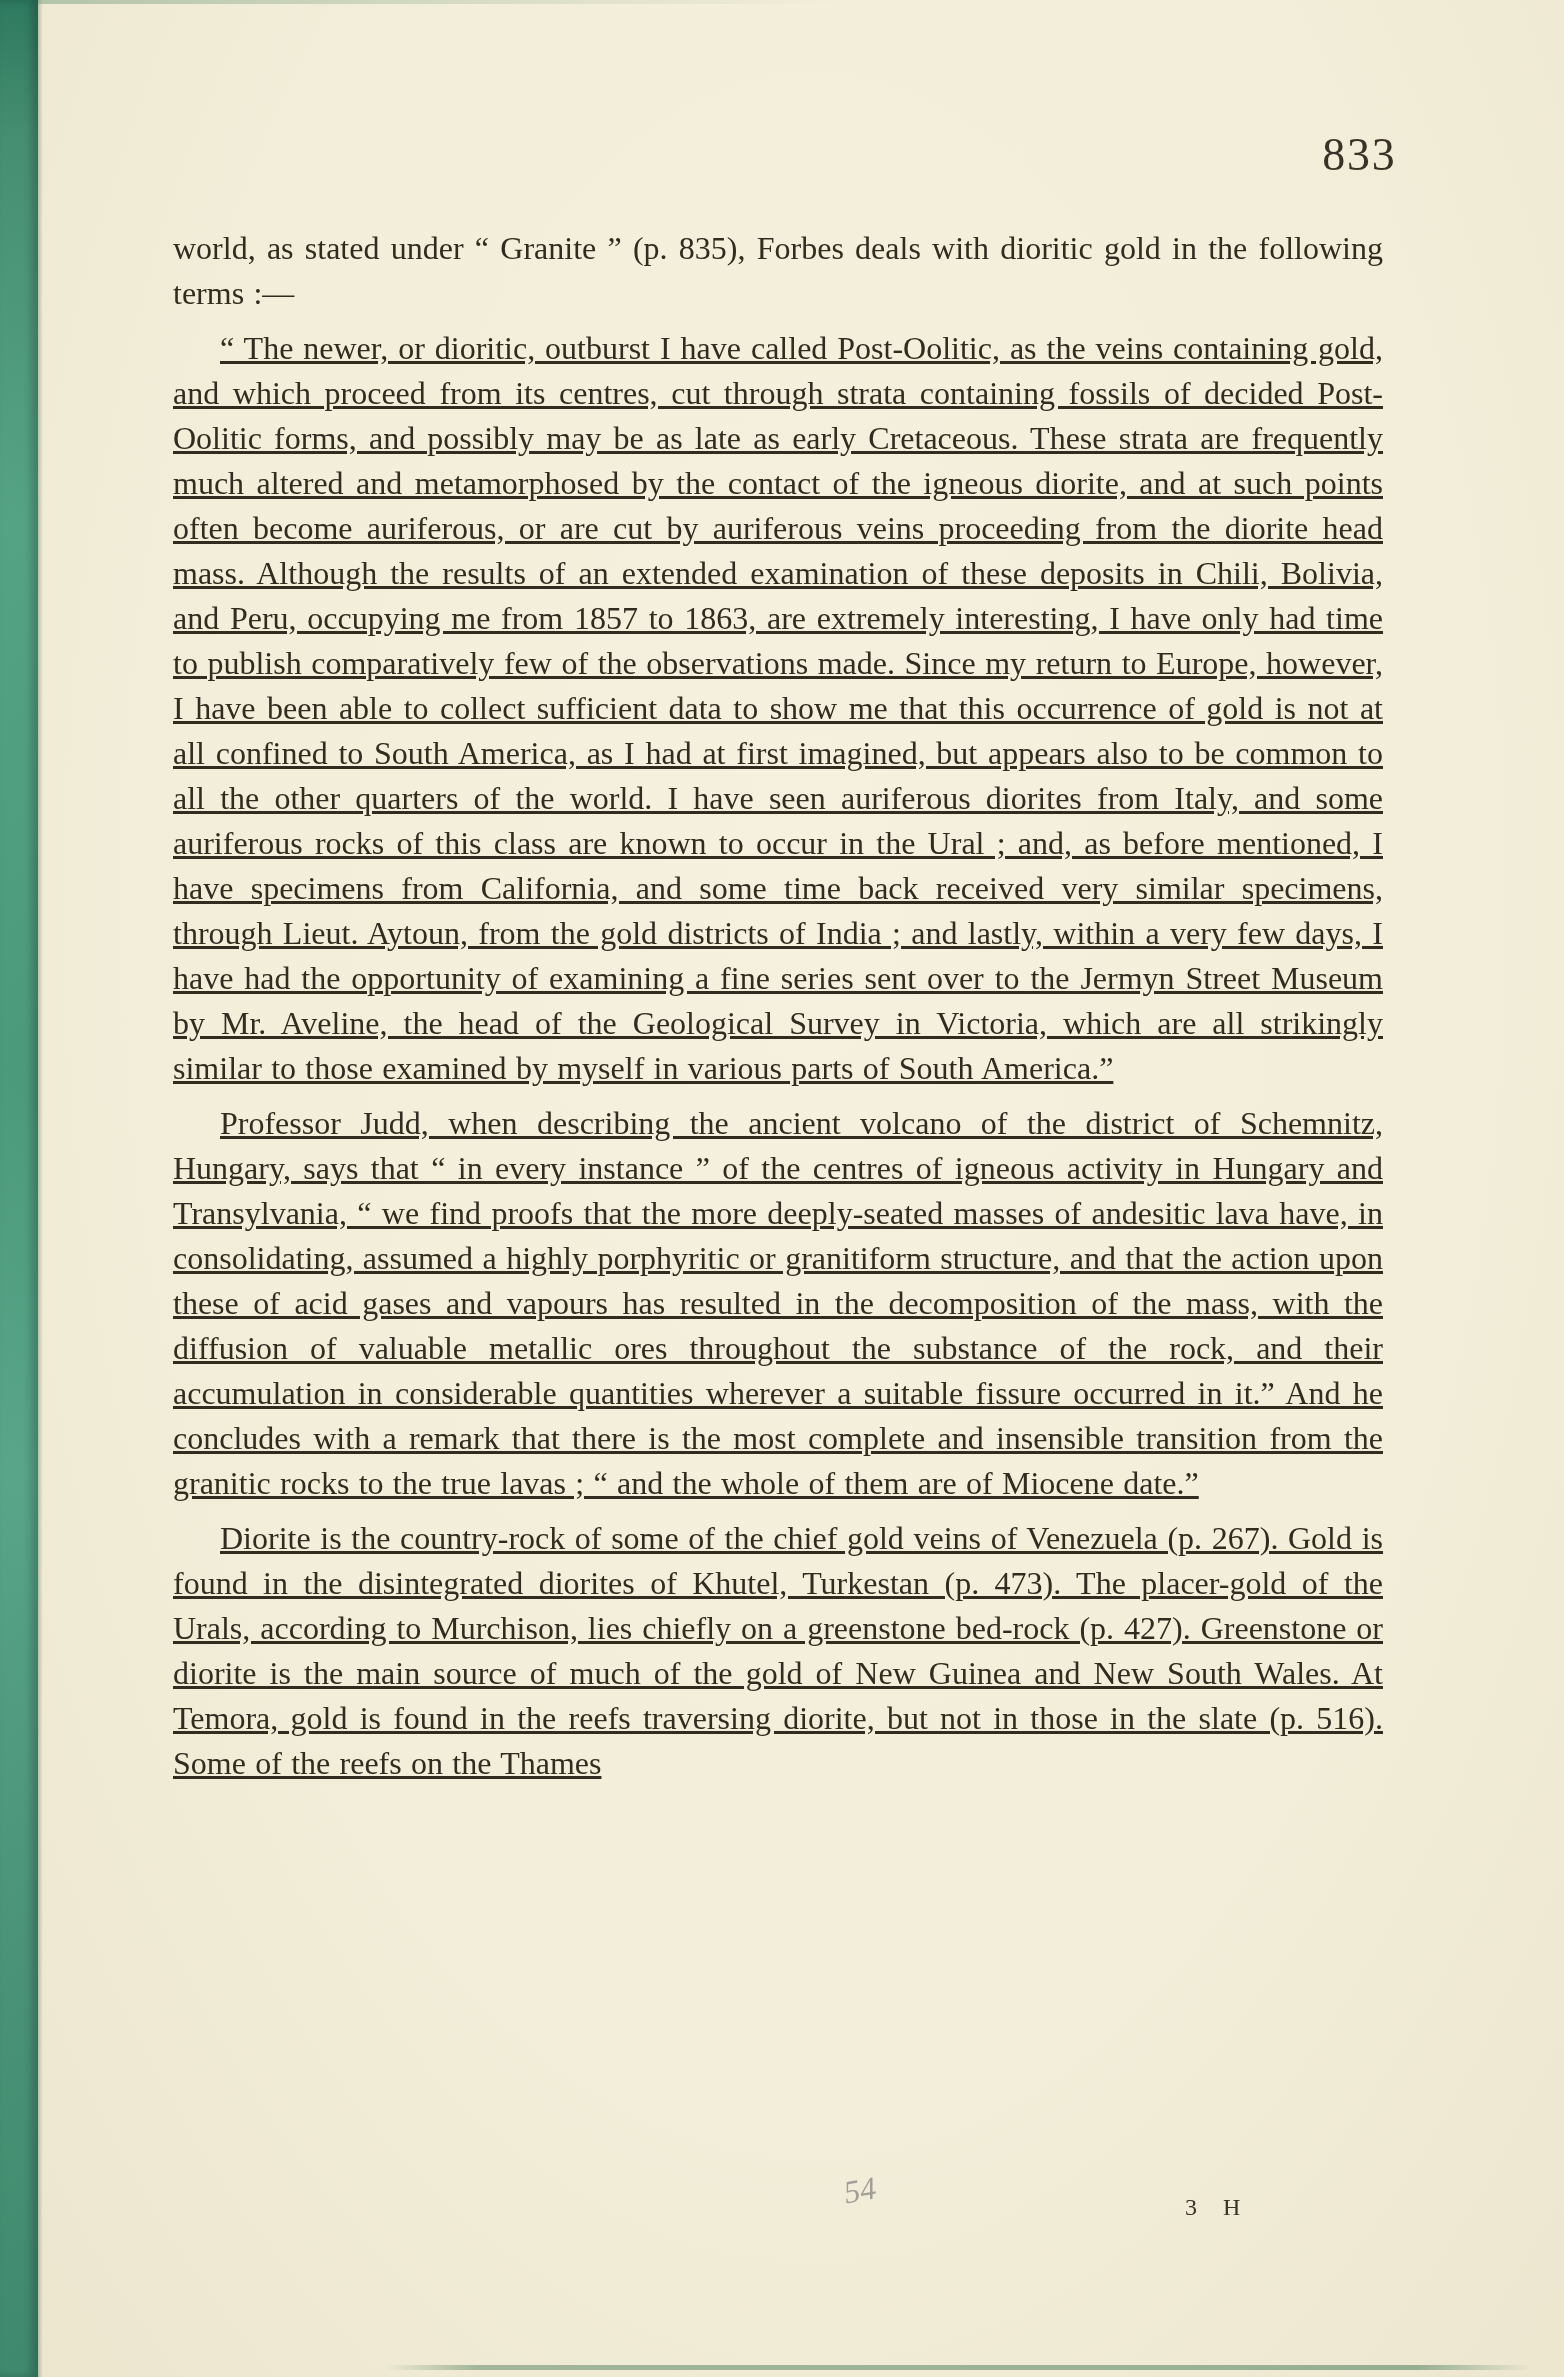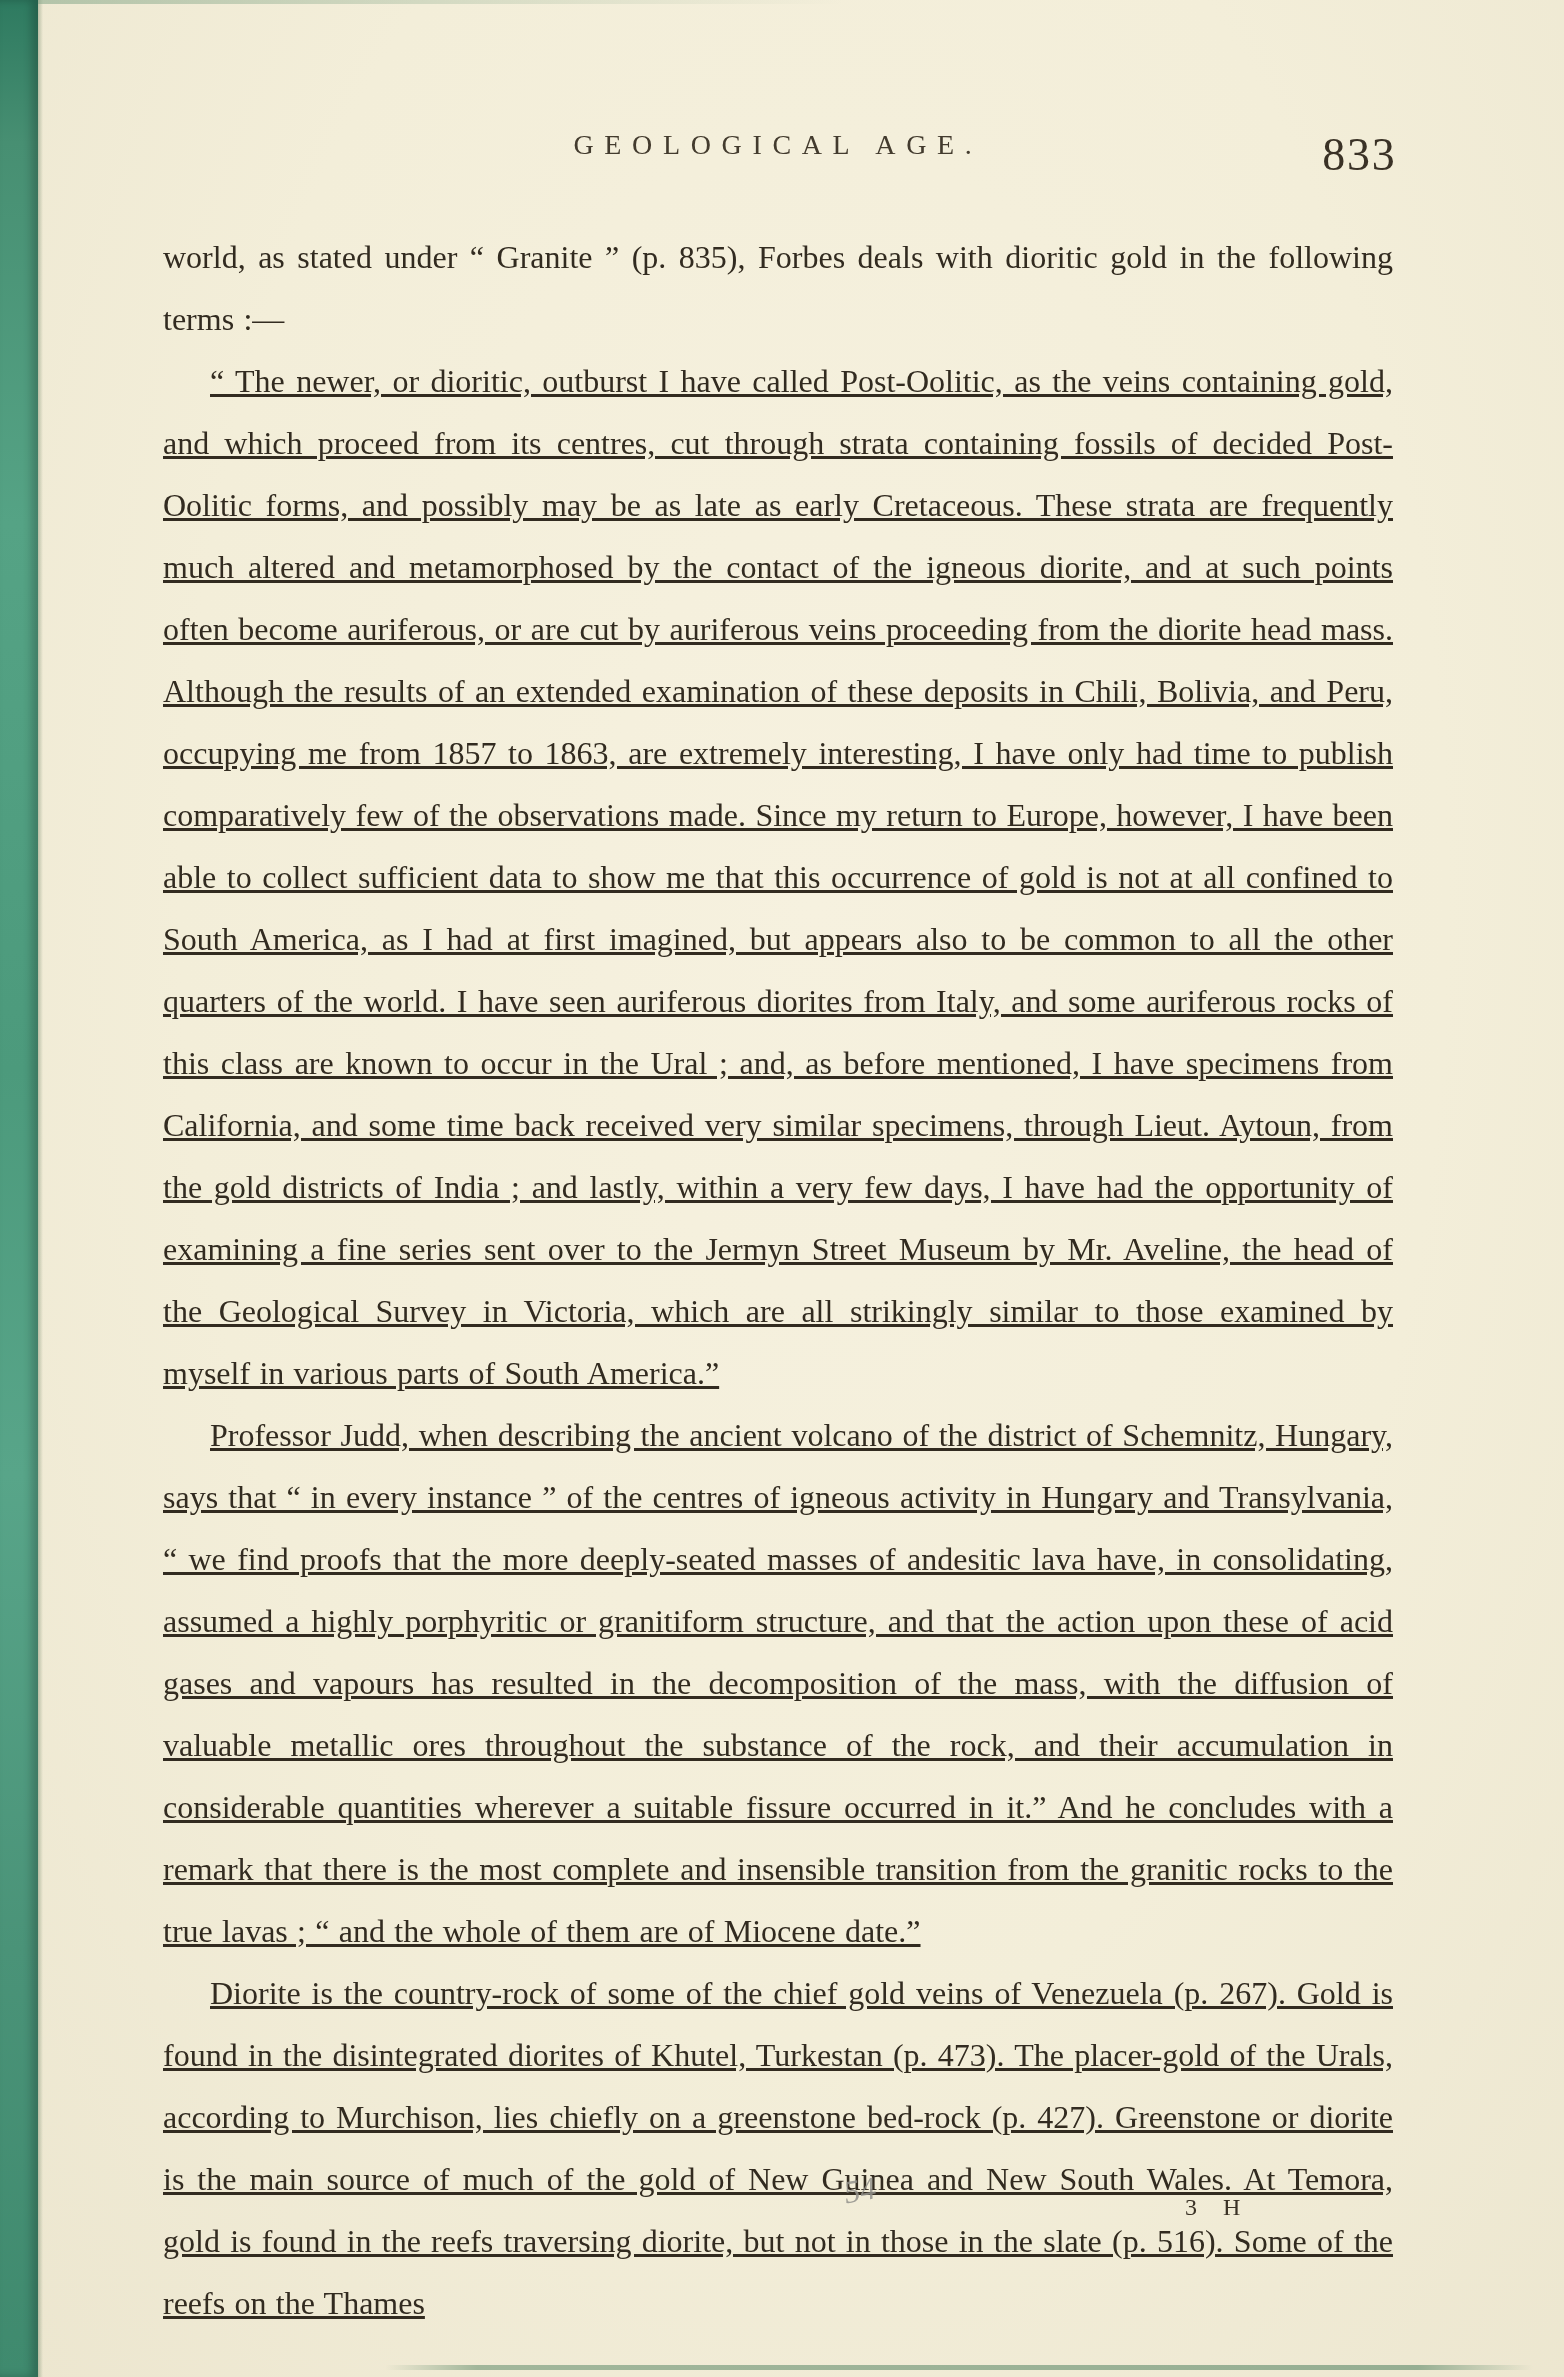--- a/index.html
+++ b/index.html
@@ -70,23 +70,23 @@
     position: absolute;
     right: -3.6px; top: 12px;
     font-size: 46px;
     letter-spacing: 1.8px;
     color: #3a3226;
   }
   .body-text {
     margin-top: 47px;
   }
   .body-text p {
-    margin: 0;
+    margin: 10px;
     font-size: 32px;
-    line-height: 62px;
+    line-height: 45px;
     text-align: justify;
     word-spacing: 1.3px;
     color: #322b20;
   }
   .body-text p.indent {
     text-indent: 47px;
     text-decoration: underline;
   }
   .signature {
     position: absolute;
@@ -110,21 +110,20 @@
 
 <div class="page">
 
   <div class="spine"></div>
   <div class="top-edge"></div>
   <div class="bottom-edge"></div>
 
   <div class="content">
 
     <div class="running-head">
-      <div class="running-title">GEOLOGICAL AGE.</div>
       <div class="page-number">833</div>
     </div>
 
     <div class="body-text">
       <p>world, as stated under “ Granite ” (p. 835), Forbes deals with dioritic gold in the following terms :—</p>
       <p class="indent">“ The newer, or dioritic, outburst I have called Post-Oolitic, as the veins containing gold, and which proceed from its centres, cut through strata containing fossils of decided Post-Oolitic forms, and possibly may be as late as early Cretaceous.  These strata are frequently much altered and metamorphosed by the contact of the igneous diorite, and at such points often become auriferous, or are cut by auriferous veins proceeding from the diorite head mass.  Although the results of an extended examination of these deposits in Chili, Bolivia, and Peru, occupying me from 1857 to 1863, are extremely interesting, I have only had time to publish comparatively few of the observations made.  Since my return to Europe, however, I have been able to collect sufficient data to show me that this occurrence of gold is not at all confined to South America, as I had at first imagined, but appears also to be common to all the other quarters of the world.  I have seen auriferous diorites from Italy, and some auriferous rocks of this class are known to occur in the Ural ; and, as before mentioned, I have specimens from California, and some time back received very similar specimens, through Lieut. Aytoun, from the gold districts of India ; and lastly, within a very few days, I have had the opportunity of examining a fine series sent over to the Jermyn Street Museum by Mr. Aveline, the head of the Geological Survey in Victoria, which are all strikingly similar to those examined by myself in various parts of South America.”</p>
       <p class="indent">Professor Judd, when describing the ancient volcano of the district of Schemnitz, Hungary, says that “ in every instance ” of the centres of igneous activity in Hungary and Transylvania, “ we find proofs that the more deeply-seated masses of andesitic lava have, in consolidating, assumed a highly porphyritic or granitiform structure, and that the action upon these of acid gases and vapours has resulted in the decomposition of the mass, with the diffusion of valuable metallic ores throughout the substance of the rock, and their accumulation in considerable quantities wherever a suitable fissure occurred in it.”  And he concludes with a remark that there is the most complete and insensible transition from the granitic rocks to the true lavas ; “ and the whole of them are of Miocene date.”</p>
       <p class="indent">Diorite is the country-rock of some of the chief gold veins of Venezuela (p. 267).  Gold is found in the disintegrated diorites of Khutel, Turkestan (p. 473).  The placer-gold of the Urals, according to Murchison, lies chiefly on a greenstone bed-rock (p. 427).  Greenstone or diorite is the main source of much of the gold of New Guinea and New South Wales.  At Temora, gold is found in the reefs traversing diorite, but not in those in the slate (p. 516).  Some of the reefs on the Thames</p>
     </div>
 

